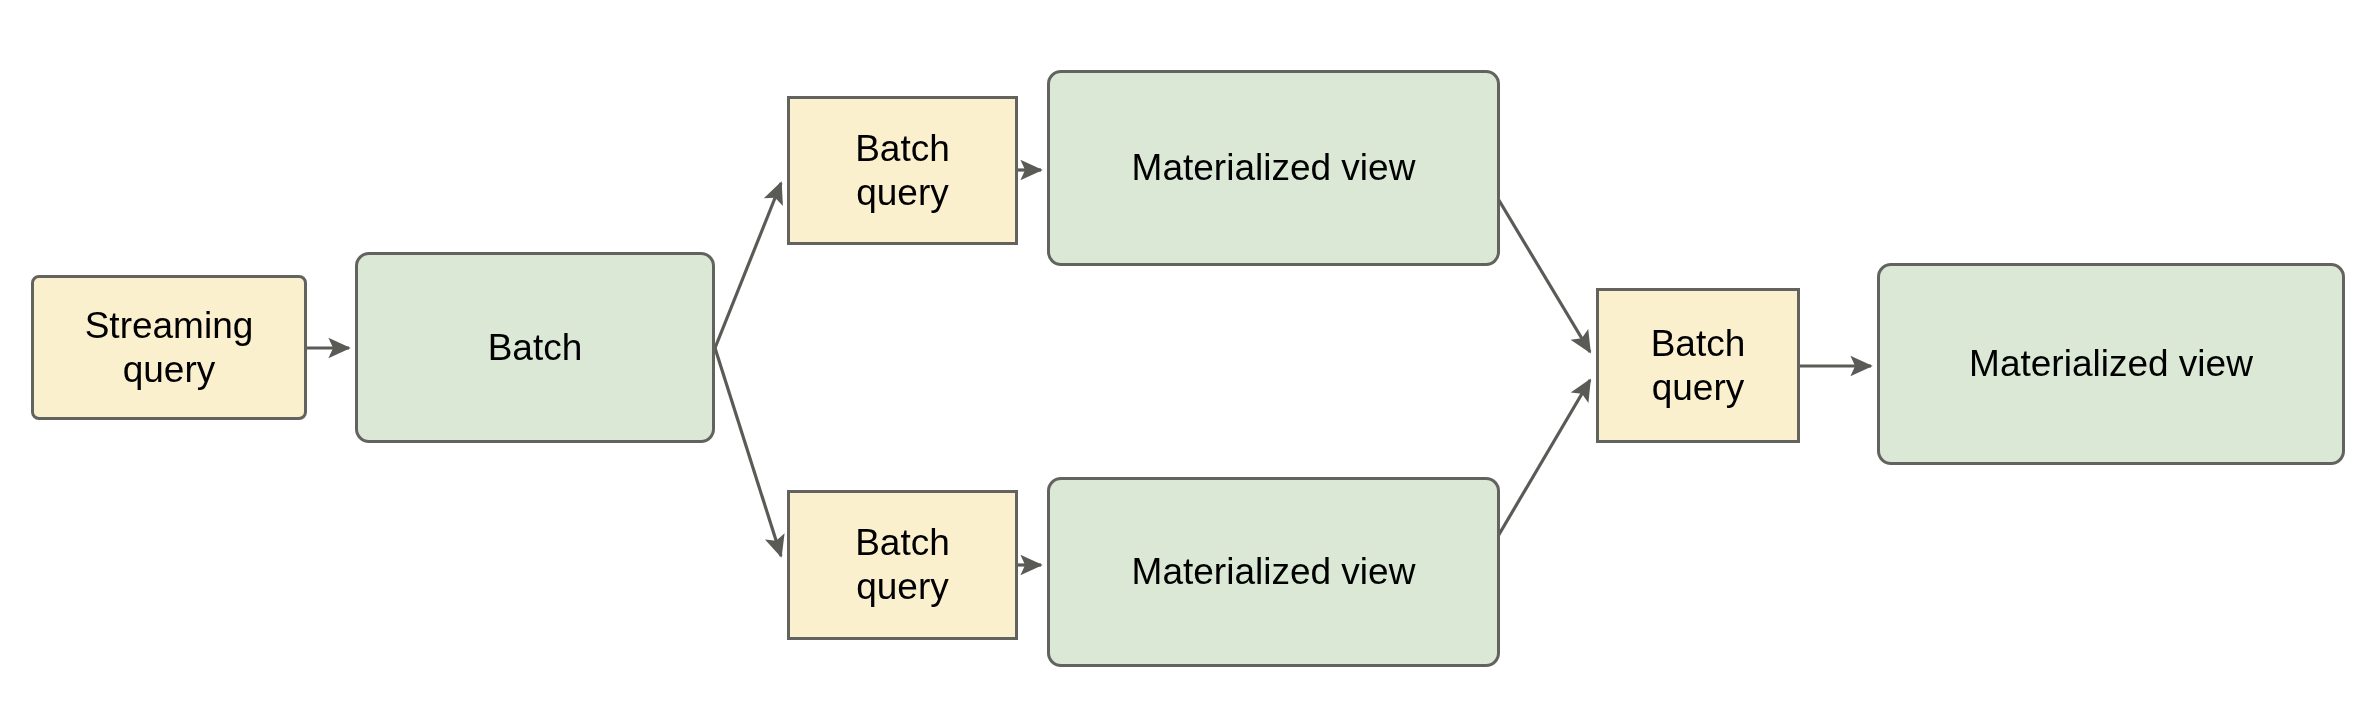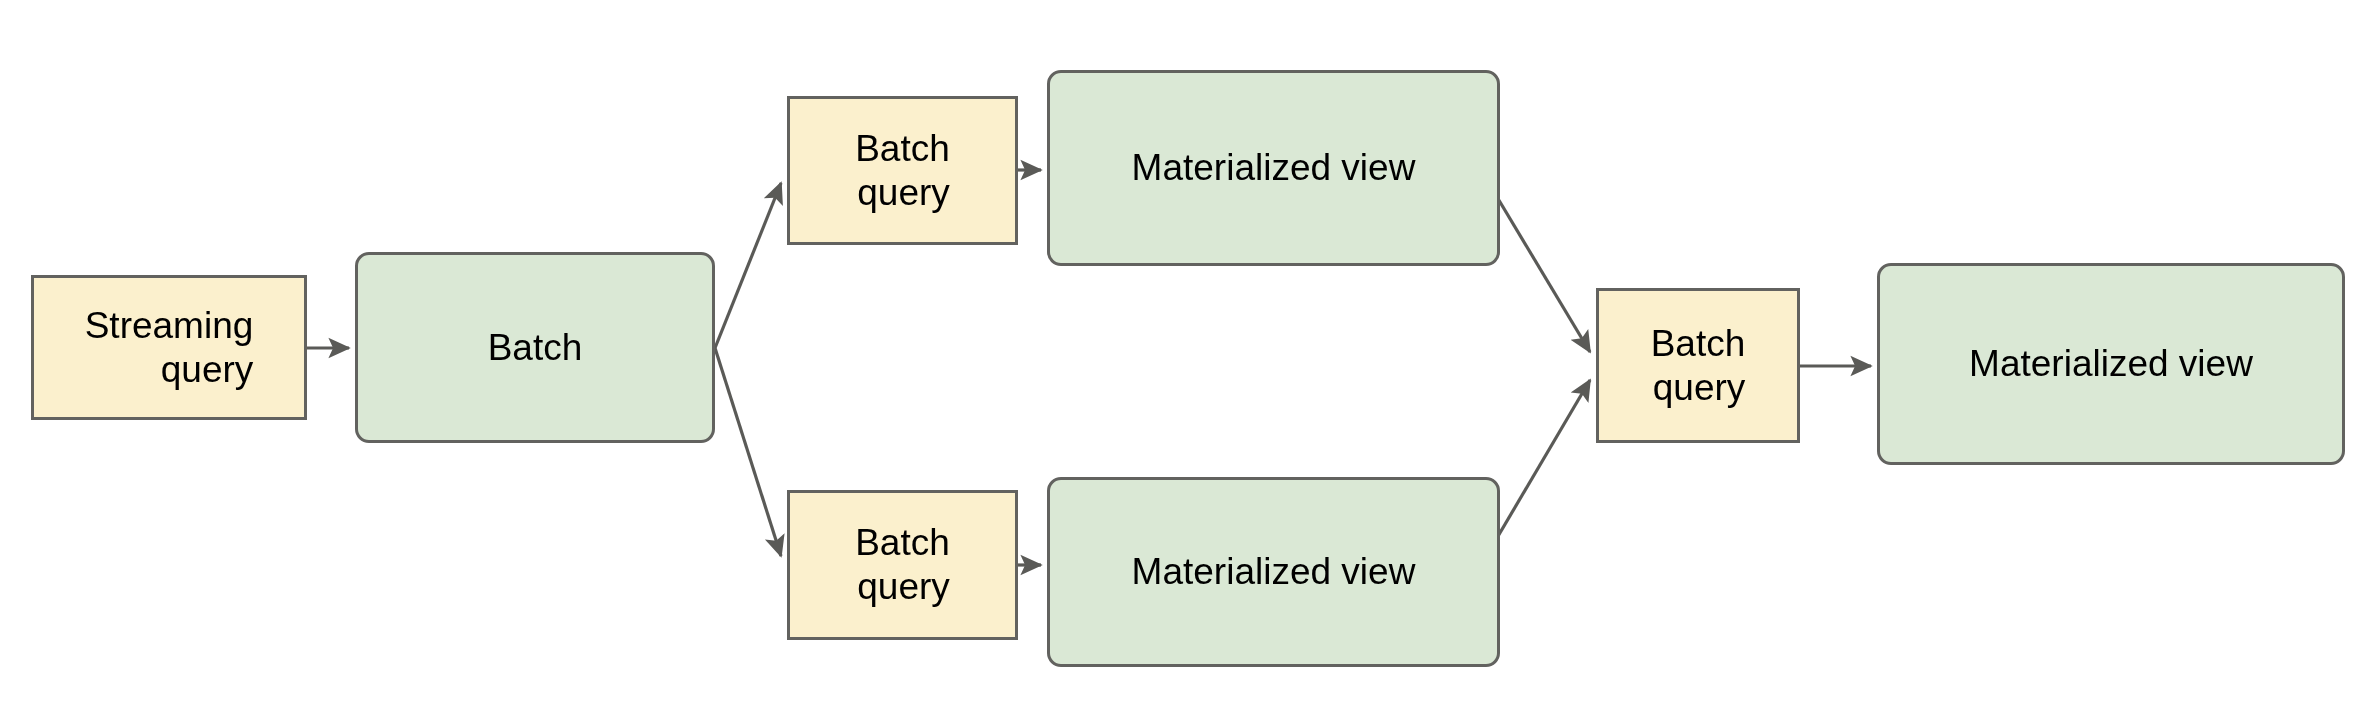--- a/index.html
+++ b/index.html
@@ -43,21 +43,20 @@
     border-radius: 0;
   }
   .node-store {
     background: #dae8d5;
     border: 3px solid #62625f;
     border-radius: 14px;
   }
   .label {
     display: block;
     white-space: pre-line;
-    text-align: right;
   }
 </style>
 </head>
 <body>
 
 <div id="diagram-canvas">
   <svg id="edge-layer" viewBox="0 0 2370 720" width="2370" height="720" xmlns="http://www.w3.org/2000/svg">
       <defs>
         <marker id="arrowhead" viewBox="0 0 10 10" refX="9.2" refY="5" markerWidth="7" markerHeight="7" orient="auto-start-reverse" markerUnits="strokeWidth">
           <path d="M 0 0.4 L 10 5 L 0 9.6 L 2.1 5 Z" fill="#5a5a57"></path>
@@ -66,21 +65,21 @@
       <line x1="307" y1="348" x2="349" y2="348" stroke="#5a5a57" stroke-width="3.2" marker-end="url(#arrowhead)"></line>
       <line x1="715" y1="348" x2="781" y2="183" stroke="#5a5a57" stroke-width="3.2" marker-end="url(#arrowhead)"></line>
       <line x1="715" y1="348" x2="781" y2="556" stroke="#5a5a57" stroke-width="3.2" marker-end="url(#arrowhead)"></line>
       <line x1="1018" y1="170" x2="1041" y2="170" stroke="#5a5a57" stroke-width="3.2" marker-end="url(#arrowhead)"></line>
       <line x1="1018" y1="565" x2="1041" y2="565" stroke="#5a5a57" stroke-width="3.2" marker-end="url(#arrowhead)"></line>
       <line x1="1494" y1="192" x2="1590" y2="352" stroke="#5a5a57" stroke-width="3.2" marker-end="url(#arrowhead)"></line>
       <line x1="1494" y1="543" x2="1590" y2="380" stroke="#5a5a57" stroke-width="3.2" marker-end="url(#arrowhead)"></line>
       <line x1="1800" y1="366" x2="1871" y2="366" stroke="#5a5a57" stroke-width="3.2" marker-end="url(#arrowhead)"></line>
     </svg>
   <div id="node-layer">
-      <div class="node node-process" style="left: 31px; top: 275px; width: 276px; height: 145px; font-size: 37px; background: rgb(251, 240, 205); border-color: rgb(98, 98, 95); color: rgb(0, 0, 0); border-radius: 0px;"><span class="label">Streaming
+      <div class="node node-process" style="left: 31px; top: 275px; width: 276px; height: 145px; font-size: 37px; background: rgb(251, 240, 205); border-color: rgb(98, 98, 95); color: rgb(0, 0, 0); border-radius: 8px;"><span class="label">Streaming
 query</span></div>
       <div class="node node-store" style="left: 355px; top: 252px; width: 360px; height: 191px; font-size: 37px; background: rgb(218, 232, 213); border-color: rgb(98, 98, 95); color: rgb(0, 0, 0);"><span class="label">Batch</span></div>
       <div class="node node-process" style="left: 787px; top: 96px; width: 231px; height: 149px; font-size: 37px; background: rgb(251, 240, 205); border-color: rgb(98, 98, 95); color: rgb(0, 0, 0); border-radius: 0px;"><span class="label">Batch
 query</span></div>
       <div class="node node-store" style="left: 1047px; top: 70px; width: 453px; height: 196px; font-size: 37px; background: rgb(218, 232, 213); border-color: rgb(98, 98, 95); color: rgb(0, 0, 0);"><span class="label">Materialized view</span></div>
       <div class="node node-process" style="left: 787px; top: 490px; width: 231px; height: 150px; font-size: 37px; background: rgb(251, 240, 205); border-color: rgb(98, 98, 95); color: rgb(0, 0, 0); border-radius: 0px;"><span class="label">Batch
 query</span></div>
       <div class="node node-store" style="left: 1047px; top: 477px; width: 453px; height: 190px; font-size: 37px; background: rgb(218, 232, 213); border-color: rgb(98, 98, 95); color: rgb(0, 0, 0);"><span class="label">Materialized view</span></div>
       <div class="node node-process" style="left: 1596px; top: 288px; width: 204px; height: 155px; font-size: 37px; background: rgb(251, 240, 205); border-color: rgb(98, 98, 95); color: rgb(0, 0, 0); border-radius: 0px;"><span class="label">Batch
 query</span></div>

